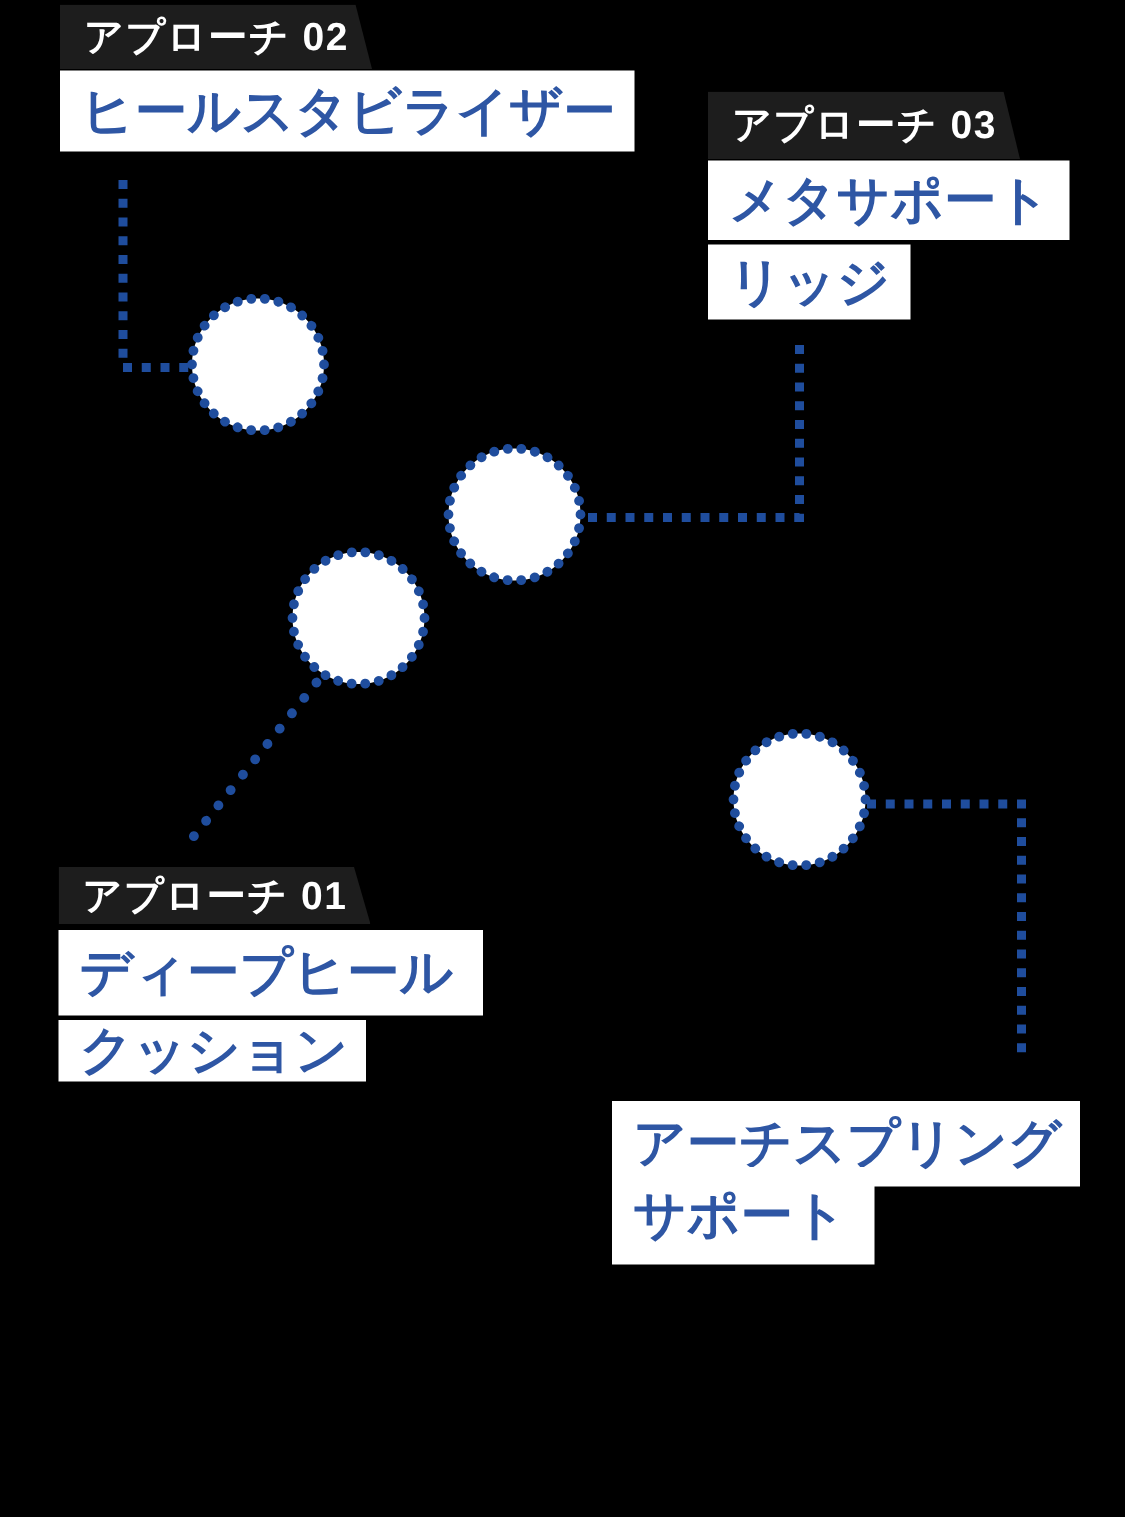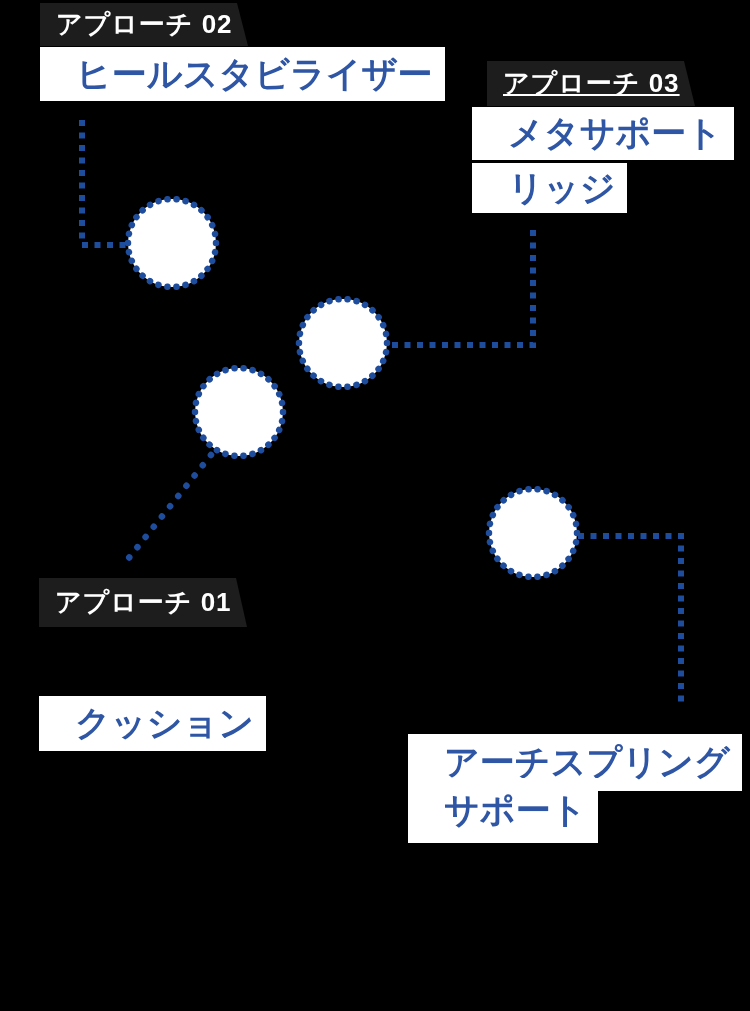--- a/index.html
+++ b/index.html
@@ -64,36 +64,36 @@
     clip-path:polygon(0 0, calc(100% - 11px) 0, 100% 100%, 0 100%);
   }
   .label-line{
     position:absolute;
     display:flex;
     align-items:center;
     background:var(--label-bg);
     color:var(--label-text);
     font-weight:bold;
     font-size:35px;
-    padding-left:36px;
+    padding-left:14px;
     padding-right:12px;
     box-sizing:border-box;
     white-space:nowrap;
   }
   
   .tag-02   {left:40px;  top:3px;   width:208px; height:43px;}
   .line-02a {left:40px;  top:47px;  min-width:378px; height:54px;}
   
-  .tag-03   {left:487px; top:61px;  width:208px; height:45px;text-decoration:underline;}
+  .tag-03   {left:472px; top:61px;  width:208px; height:45px;}
   .line-03a {left:472px; top:107px; min-width:241px; height:53px;}
   .line-03b {left:472px; top:163px; min-width:135px; height:50px;}
   
-  .tag-01   {left:39px;  top:578px; width:208px; height:49px;}
+  .tag-01   {left:39px;  top:578px; width:208px; height:38px;}
   .line-01a {left:39px;  top:620px; min-width:283px; height:57px;}
-  .line-01b {left:39px;  top:680px; min-width:199px; height:55px;margin-top:16px;}
+  .line-01b {left:39px;  top:680px; min-width:199px; height:41px;}
   
   .tag-04   {left:408px; top:672px; width:207px; height:46px;}
   .line-04a {left:408px; top:718px; min-width:303px; height:57px;margin-top:16px;}
   .line-04b {left:408px; top:778px; min-width:175px; height:65px;}
 </style>
 </head>
 <body>
 
 <div class="canvas">
 
@@ -117,18 +117,19 @@
 
   <div class="tag tag-03">
     <span>アプローチ 03</span>
   </div>
   <div class="label-line line-03a">メタサポート</div>
   <div class="label-line line-03b">リッジ</div>
 
   <div class="tag tag-01">
     <span>アプローチ 01</span>
   </div>
+  <div class="label-line line-01a">ディープヒール</div>
   <div class="label-line line-01b">クッション</div>
 
   <div class="label-line line-04a">アーチスプリング</div>
   <div class="label-line line-04b">サポート</div>
 
 </div>
 
 </body></html>

